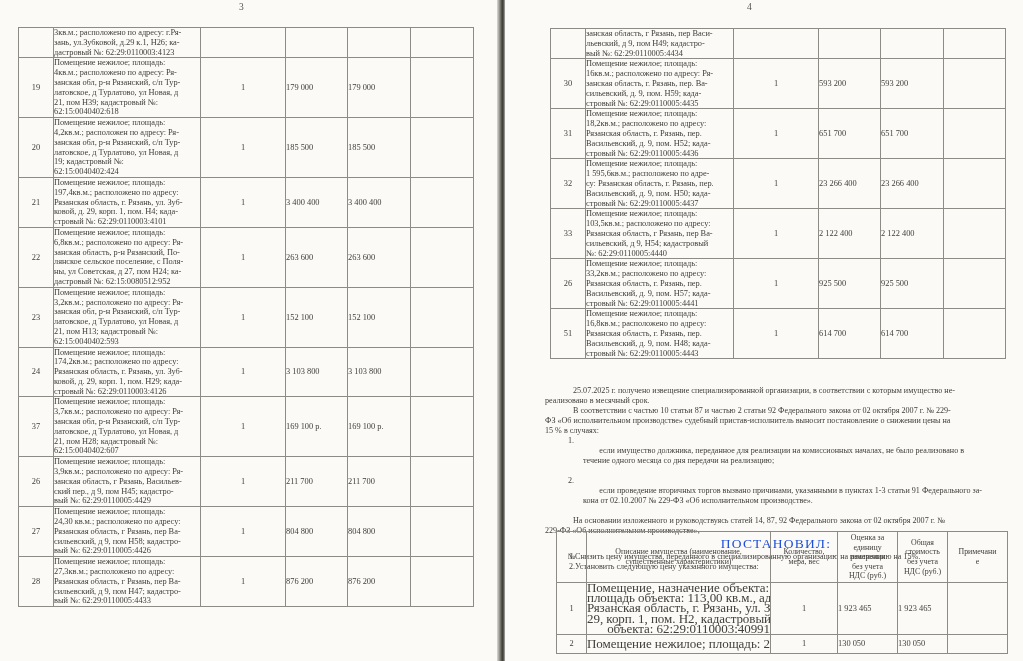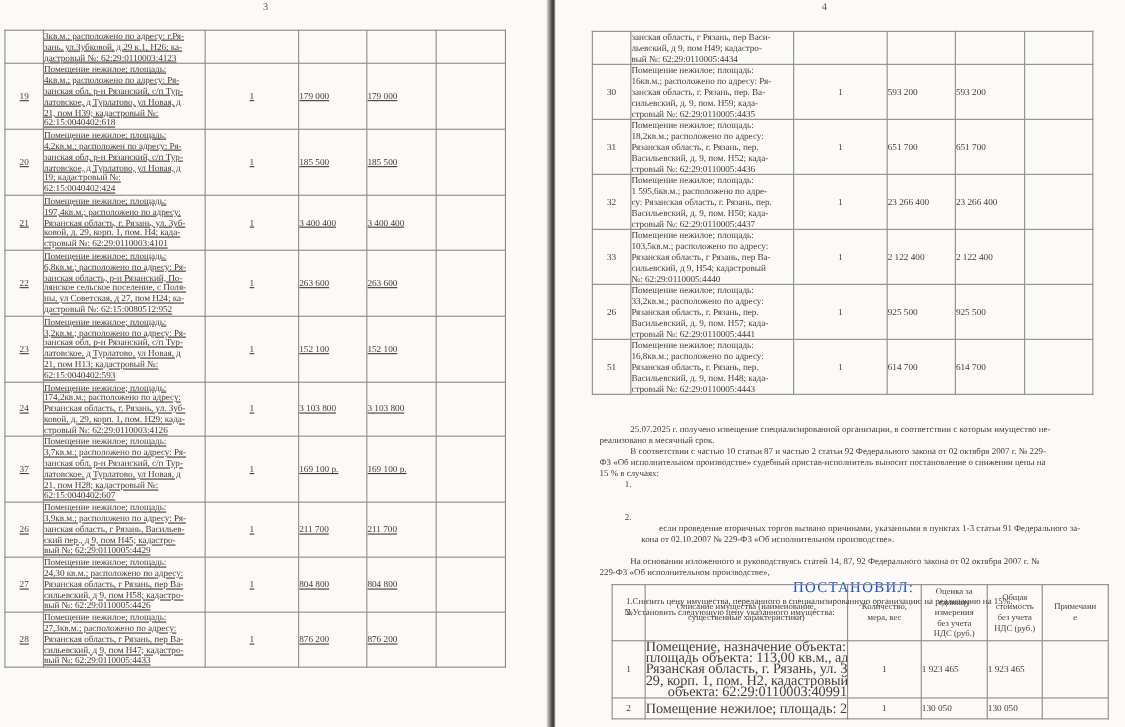--- a/index.html
+++ b/index.html
@@ -35,22 +35,22 @@
   td.c-desc{
     vertical-align:top;
     padding:1px 1px 1px 3px;
     font-size:7.8px;line-height:9.8px;letter-spacing:-0.05px;
     white-space:pre;
   }
   td.c-qty{text-align:center;}
   td.c-price{text-align:left;padding-left:7px;}
   td.c-note{}
 
-  .t-items-left{left:4px;top:27px;width:455px;text-decoration:underline;}
-  .t-items-right{left:33px;top:28px;width:455px;}
+  .t-items-left{left:18px;top:27px;width:455px;}
+  .t-items-right{left:45px;top:28px;width:455px;}
 
   .text-block{
     position:absolute;left:40px;top:386px;width:462px;
     font-size:8.1px;line-height:10px;color:#3f3d38;
   }
   .para{white-space:pre;text-indent:28px;}
   .list-item{position:relative;padding-left:38px;white-space:pre;}
   .list-item .marker{position:absolute;left:23px;top:0;}
   .resolved-heading{
     text-align:center;font-size:13.5px;line-height:16px;letter-spacing:1.2px;
@@ -344,21 +344,22 @@
         </tbody>
     </table>
 
     <div class="text-block">
       <div class="para">25.07.2025 г. получено извещение специализированной организации, в соответствии с которым имущество не-
 реализовано в месячный срок.</div>
       <div class="para">В соответствии с частью 10 статьи 87 и частью 2 статьи 92 Федерального закона от 02 октября 2007 г. № 229-
 ФЗ «Об исполнительном производстве» судебный пристав-исполнитель выносит постановление о снижении цены на
 15 % в случаях:</div>
       <div class="list-item">
-        <span class="marker">1.</span>
+        <span class="marker">1.</span><span>если имущество должника, переданное для реализации на комиссионных началах, не было реализовано в
+течение одного месяца со дня передачи на реализацию;</span>
       </div>
       <div class="list-item">
         <span class="marker">2.</span><span>если проведение вторичных торгов вызвано причинами, указанными в пунктах 1-3 статьи 91 Федерального за-
 кона от 02.10.2007 № 229-ФЗ «Об исполнительном производстве».</span>
       </div>
       <div class="para">На основании изложенного и руководствуясь статей 14, 87, 92 Федерального закона от 02 октября 2007 г. №
 229-ФЗ «Об исполнительном производстве»,</div>
       <div class="resolved-heading">ПОСТАНОВИЛ:</div>
       <div class="res-point">1.Снизить цену имущества, переданного в специализированную организацию на реализацию на 15%.</div>
       <div class="res-point">2.Установить следующую цену указанного имущества:</div>

